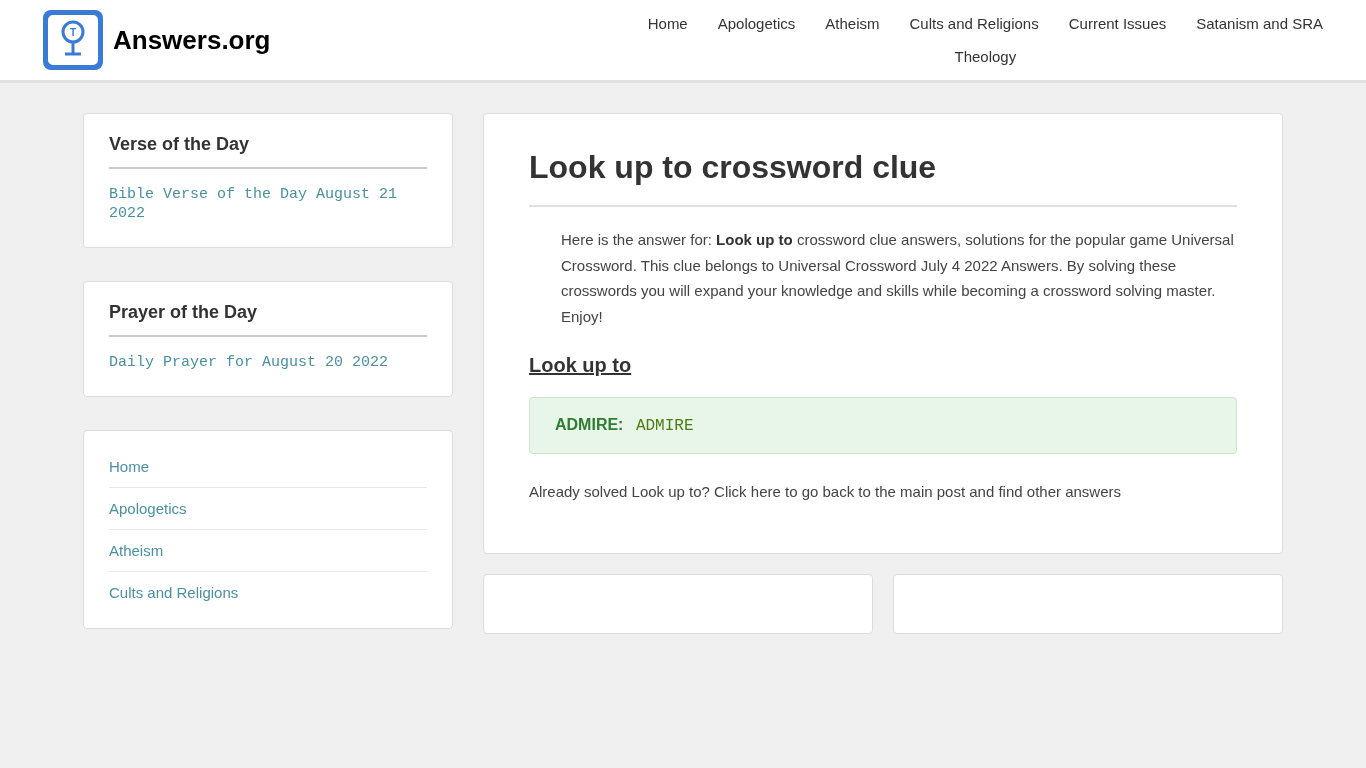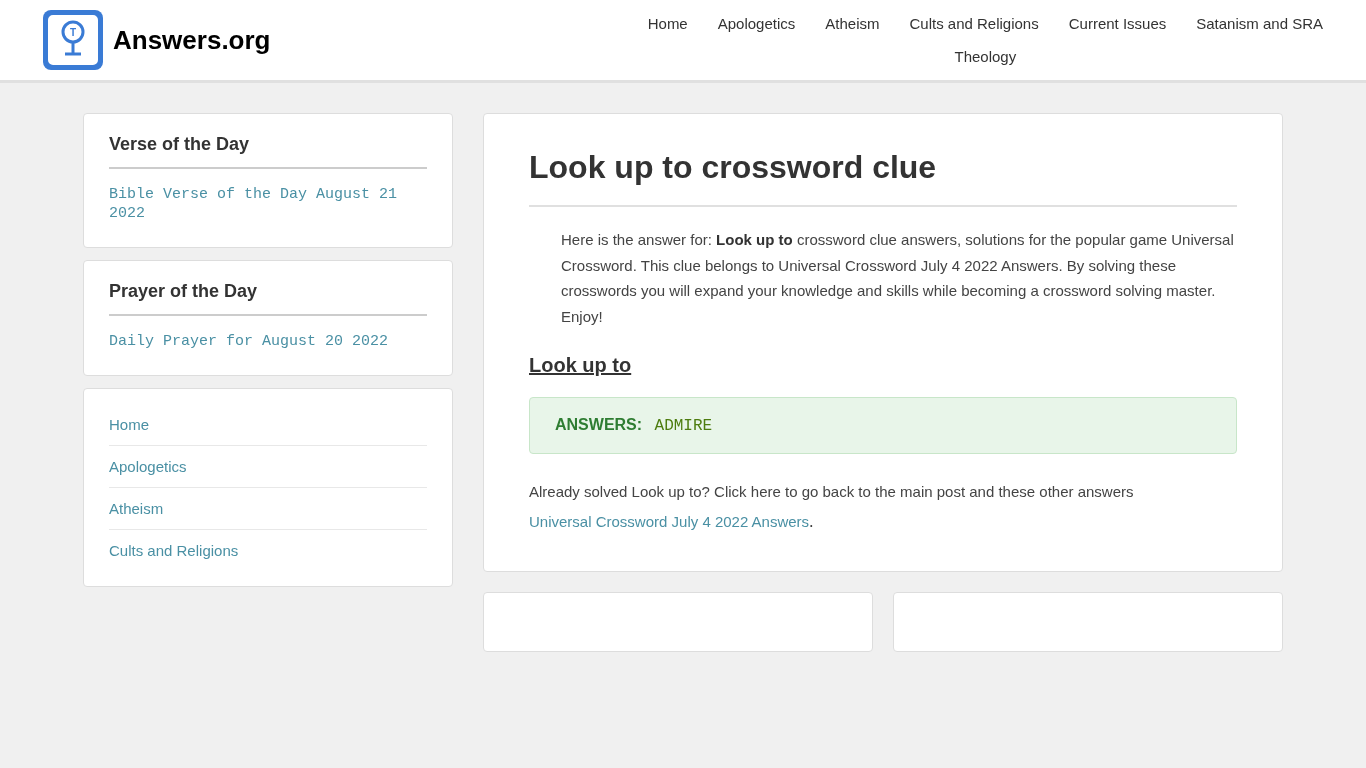--- a/index.html
+++ b/index.html
@@ -60,21 +60,21 @@
       gap: 30px;
       padding: 30px 40px;
     }
 
     
     #sidebar {
       width: 370px;
       flex-shrink: 0;
       display: flex;
       flex-direction: column;
-      gap: 12px;
+      gap: 33px;
     }
     .sidebar-card {
       background: #fff;
       border: 1px solid #ddd;
       border-radius: 4px;
       padding: 20px 25px 25px;
     }
     .sidebar-card-title {
       font-family: Arial, sans-serif;
       font-size: 18px;
@@ -268,29 +268,26 @@
 
       <p class="content-body">
         <span>Here is the answer for:</span>
         <strong>Look up to</strong>
         <span>crossword clue answers, solutions for the popular game Universal Crossword. This clue belongs to Universal Crossword July 4 2022 Answers. By solving these crosswords you will expand your knowledge and skills while becoming a crossword solving master. Enjoy!</span>
       </p>
 
       <a class="clue-heading">Look up to</a>
 
       <div class="answer-box">
-        <span class="answer-label">ANSWERS:</span>
+        <span class="answer-label">ADMIRE:</span>
         <span class="answer-value">ADMIRE</span>
       </div>
 
       <p class="solved-text">
-        <span>Already solved Look up to? Click here to go back to the main post and these other answers</span>
-      </p>
-      <p>
-        <a class="content-link">Universal Crossword July 4 2022 Answers</a><span>.</span>
+        <span>Already solved Look up to? Click here to go back to the main post and find other answers</span>
       </p>
 
     </div>
 
     <div id="bottom-cards">
       <div class="bottom-card"></div>
       <div class="bottom-card"></div>
     </div>
 
   </div>

